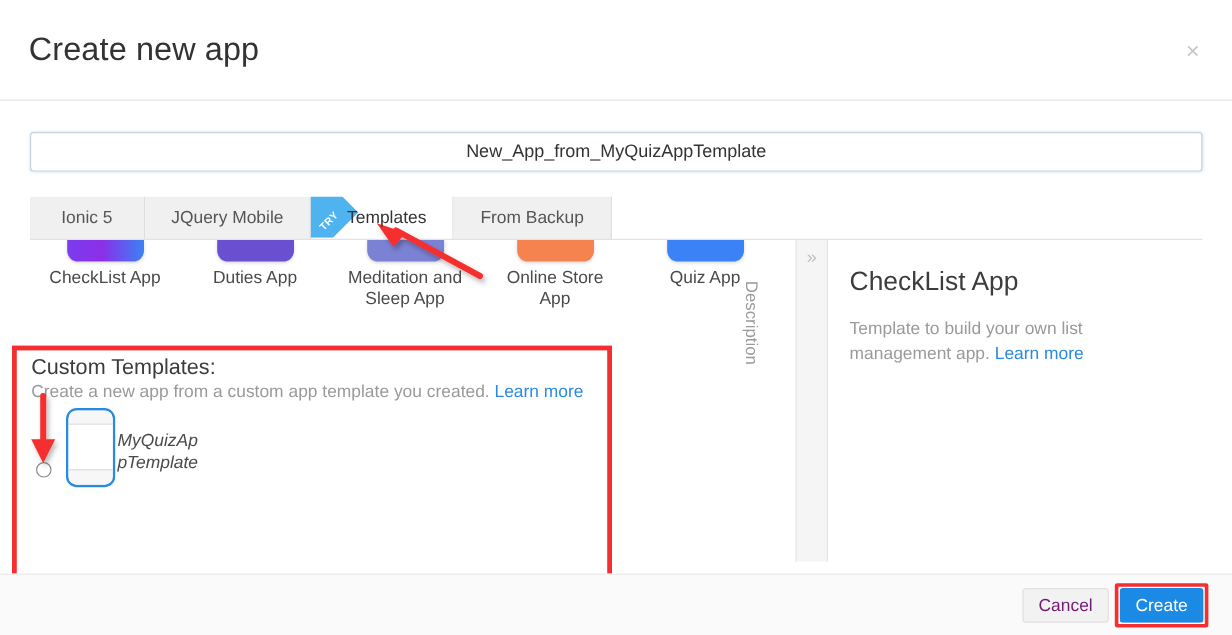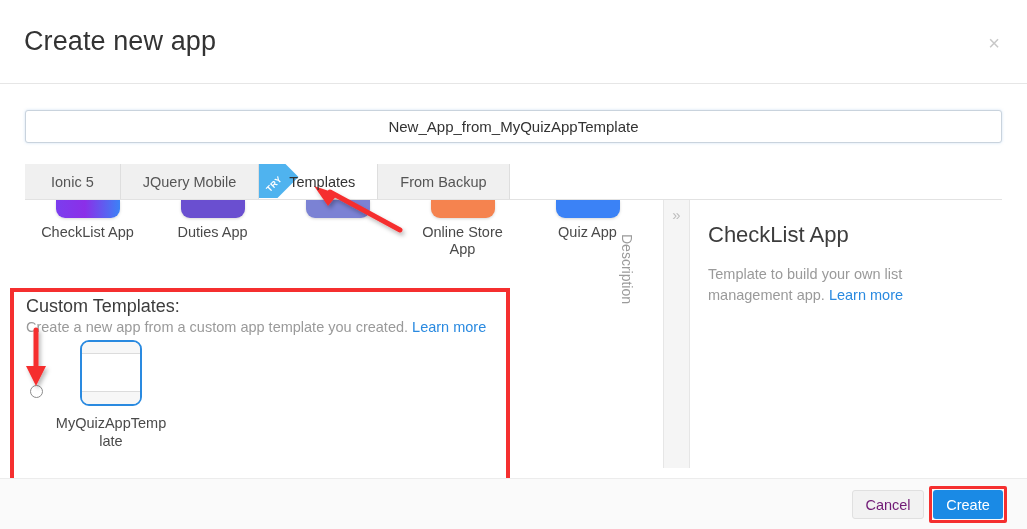--- a/index.html
+++ b/index.html
@@ -200,24 +200,25 @@
     border: 1px solid #8c8c8c;
     border-radius: 50%;
     background: #ffffff;
     margin-top: 45px;
     margin-right: 12px;
     cursor: pointer;
     flex: none;
   }
   .custom-card-wrap {
     display: flex;
-    flex-direction: column;
+    flex-direction: row;
     align-items: center;
     width: 112px;
     cursor: pointer;
+    font-style: italic;
   }
   .custom-card {
     width: 62px; height: 66px;
     border: 2px solid #2a8ae0;
     border-radius: 9px;
     background: #ffffff;
     overflow: hidden;
   }
   .card-bar-top {
     height: 12px;
@@ -368,20 +369,21 @@
       <div class="tpl-cell">
         <div class="tpl-thumb" style="background:linear-gradient(90deg,#7b3dee 0%,#8b2fe8 45%,#3b82f6 100%)"></div>
         <div class="tpl-name">CheckList App</div>
       </div>
       <div class="tpl-cell">
         <div class="tpl-thumb" style="background:#6a4fd0"></div>
         <div class="tpl-name">Duties App</div>
       </div>
       <div class="tpl-cell">
         <div class="tpl-thumb" style="background:#7b82d4"></div>
+        <div class="tpl-name">Meditation and Sleep App</div>
       </div>
       <div class="tpl-cell">
         <div class="tpl-thumb" style="background:#f5834f"></div>
         <div class="tpl-name">Online Store App</div>
       </div>
       <div class="tpl-cell">
         <div class="tpl-thumb" style="background:#3b82f6"></div>
         <div class="tpl-name">Quiz App</div>
       </div>
     </div>

